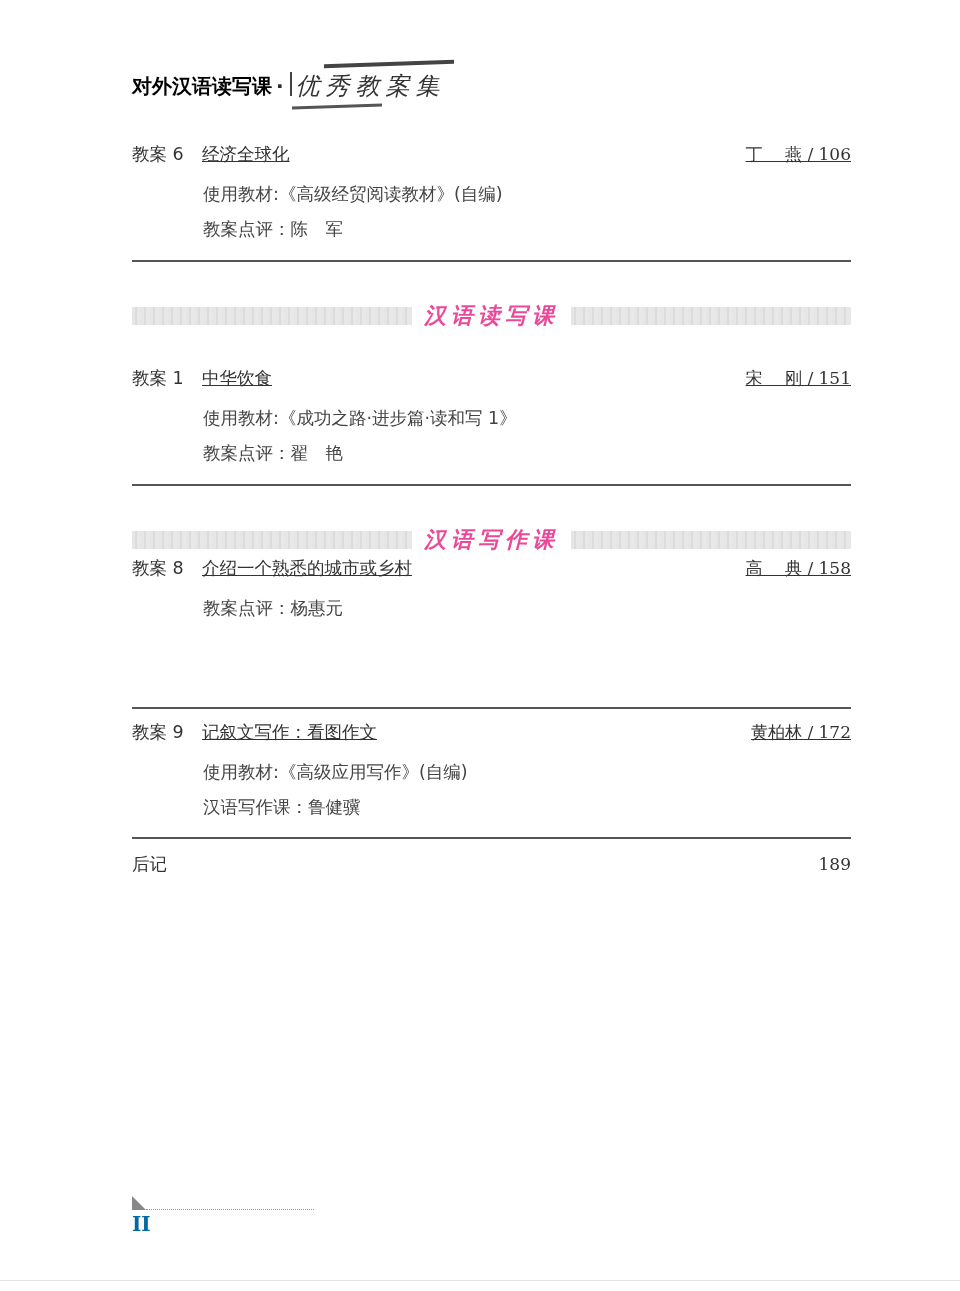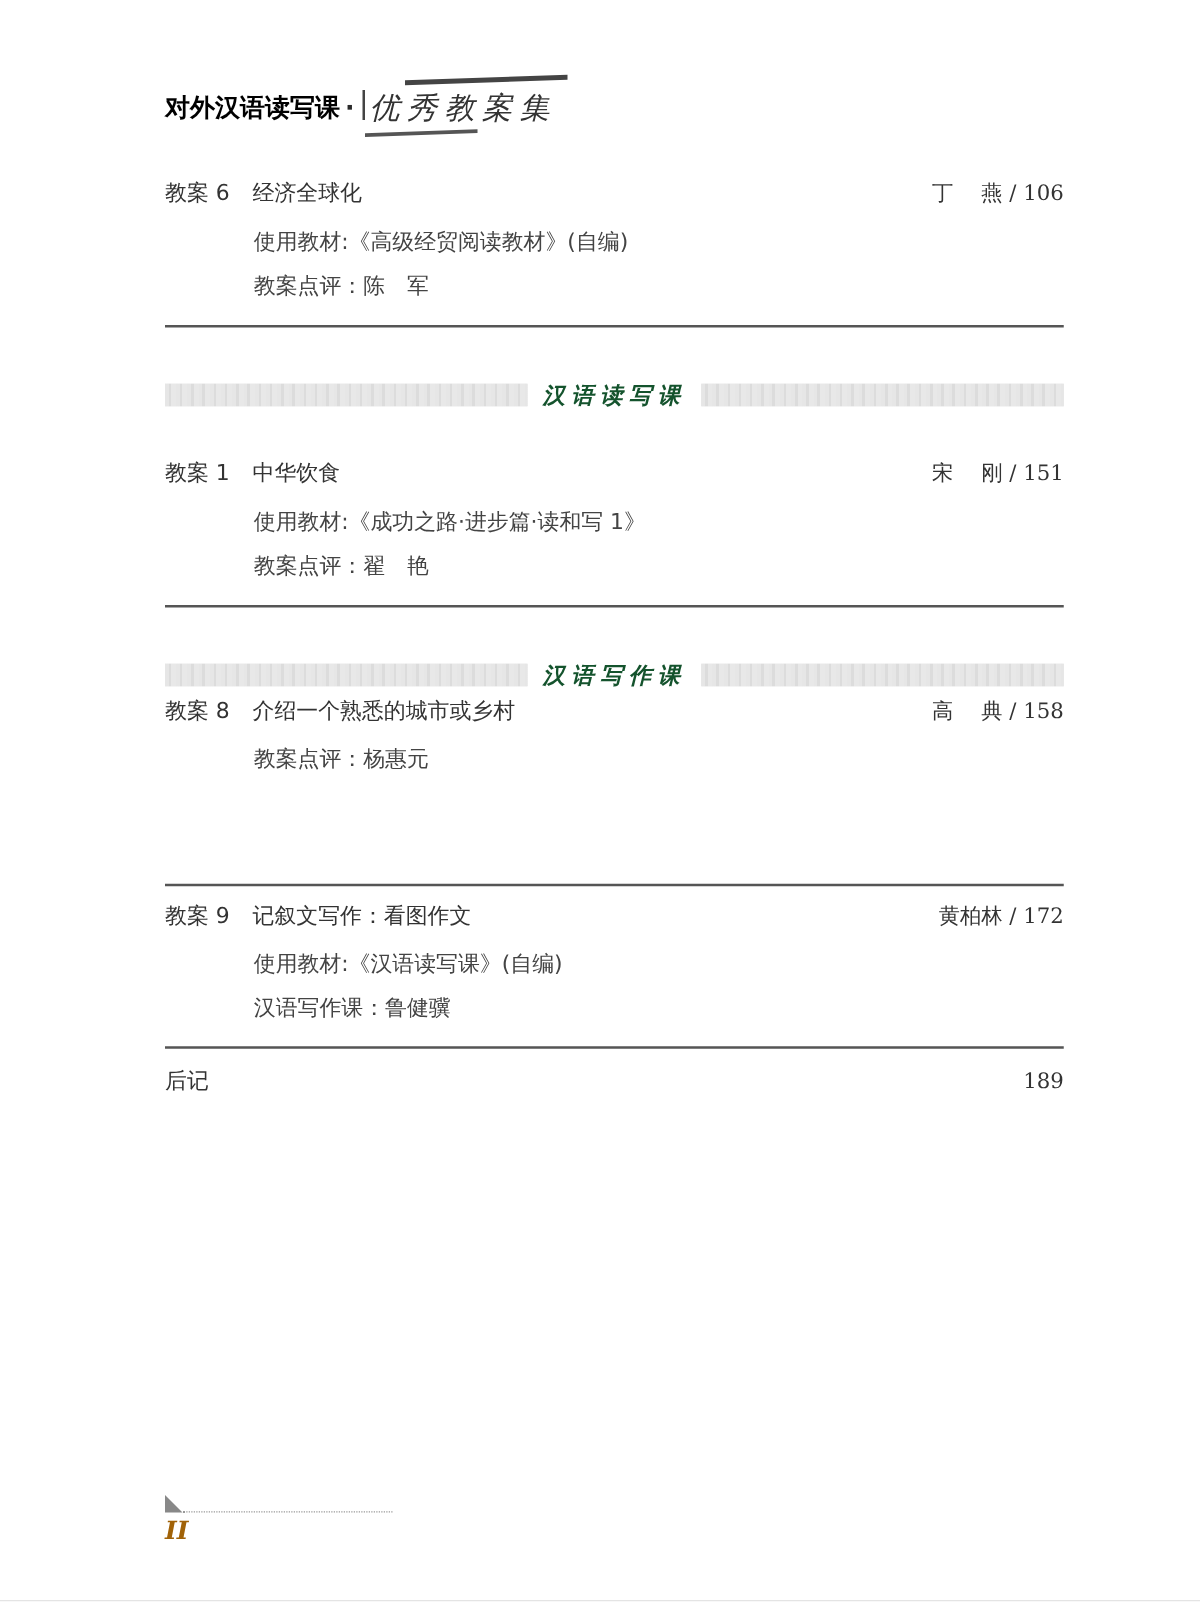--- a/index.html
+++ b/index.html
@@ -10,40 +10,40 @@
     .header { position: absolute; left: 132px; top: 68px; height: 36px; display: flex; align-items: center; }
     .header-title { font-size: 20px; font-weight: bold; color: #000000; letter-spacing: 0px; }
     .header-dot { font-size: 20px; font-weight: bold; margin: 0 4px; color: #2a2a2a; }
     .header-sub-wrap { position: relative; padding: 2px 8px 2px 8px; }
     .header-sub-wrap .bar-top { position: absolute; right: 0; top: -6px; width: 130px; height: 4px; background: #444; transform: skewY(-2deg); }
     .header-sub-wrap .bar-bottom { position: absolute; left: 4px; bottom: -4px; width: 90px; height: 3px; background: #555; transform: skewY(-2deg); }
     .header-sub-wrap .bar-left { position: absolute; left: 2px; top: 4px; width: 2px; height: 24px; background: #444; }
     .header-sub { font-family: "DejaVu Serif", serif; font-size: 24px; font-style: italic; color: #333; letter-spacing: 6px; }
 
     .entry { position: absolute; left: 132px; width: 719px; }
-    .entry-row { display: flex; justify-content: space-between; align-items: baseline; height: 35px; }
+    .entry-row { display: flex; justify-content: space-between; align-items: baseline; height: 35px; text-decoration: underline; }
     .entry-num { font-size: 17.5px; color: #333; width: 70px; display: inline-block; }
     .entry-title { font-size: 17.5px; color: #333; }
     .entry-author { font-family: "DejaVu Serif", serif; font-size: 17px; color: #333; white-space: pre; }
     .entry-sub { padding-left: 71px; font-size: 17.5px; color: #444; height: 35px; line-height: 35px; white-space: pre; }
     .rule { position: absolute; left: 132px; width: 719px; height: 1.5px; background: #555; }
 
     .section-banner { position: absolute; left: 132px; width: 719px; height: 20px; display: flex; align-items: center; }
     .banner-fill { flex: 1; height: 18px; background: #e3e3e3;
       background-image: repeating-linear-gradient(90deg, #e6e6e6 0 3px, #dcdcdc 3px 5px, #e8e8e8 5px 9px); }
-    .banner-label { font-family: "DejaVu Serif", serif; font-size: 18px; font-weight: bold; font-style: italic; color: #14532d; padding: 0 12px; letter-spacing: 5px; }
+    .banner-label { font-family: "DejaVu Serif", serif; font-size: 22px; font-weight: bold; font-style: italic; color: #ec4899; padding: 0 12px; letter-spacing: 5px; }
 
     .afterword { position: absolute; left: 132px; top: 852px; width: 719px; display: flex; justify-content: space-between; align-items: baseline; }
     .afterword-label { font-size: 17.5px; color: #333; }
     .afterword-page { font-family: "DejaVu Serif", serif; font-size: 17px; color: #333; }
 
     .footer { position: absolute; left: 132px; top: 1196px; }
     .footer-tri { position: absolute; left: 0; top: 0; width: 0; height: 0; border-left: 14px solid #888; border-top: 14px solid transparent; }
     .footer-dots { position: absolute; left: 14px; top: 13px; width: 168px; border-top: 1.5px dotted #999; }
-    .footer-page { position: absolute; left: 0; top: 16px; font-family: "DejaVu Serif", serif; font-style: italic; font-weight: bold; font-size: 20px; color: #a16207; }
+    .footer-page { position: absolute; left: 0; top: 16px; font-family: "DejaVu Serif", serif; font-weight: bold; font-size: 20px; color: #0369a1; }
     .bottom-edge { position: absolute; left: 0; top: 1280px; width: 960px; height: 1px; background: #e4e4e4; }
   </style>
 </head>
 <body>
 
 <div class="header">
   <span class="header-title">对外汉语读写课</span>
   <span class="header-dot">·</span>
   <span class="header-sub-wrap">
     <span class="bar-top"></span>
@@ -100,21 +100,21 @@
 </div>
 <div class="rule" style="top:707px;"></div>
 
 <div class="entry" style="top:720px;">
   <div class="entry-row">
     <span>
       <span class="entry-num">教案 9</span><span class="entry-title">记叙文写作：看图作文</span>
     </span>
     <span class="entry-author">黄柏林 / 172</span>
   </div>
-  <div class="entry-sub">使用教材:《汉语读写课》(自编)</div>
+  <div class="entry-sub">使用教材:《高级应用写作》(自编)</div>
   <div class="entry-sub">汉语写作课：鲁健骥</div>
 </div>
 <div class="rule" style="top:837px;"></div>
 
 <div class="afterword">
   <span class="afterword-label">后记</span>
   <span class="afterword-page">189</span>
 </div>
 
 <div class="footer">

